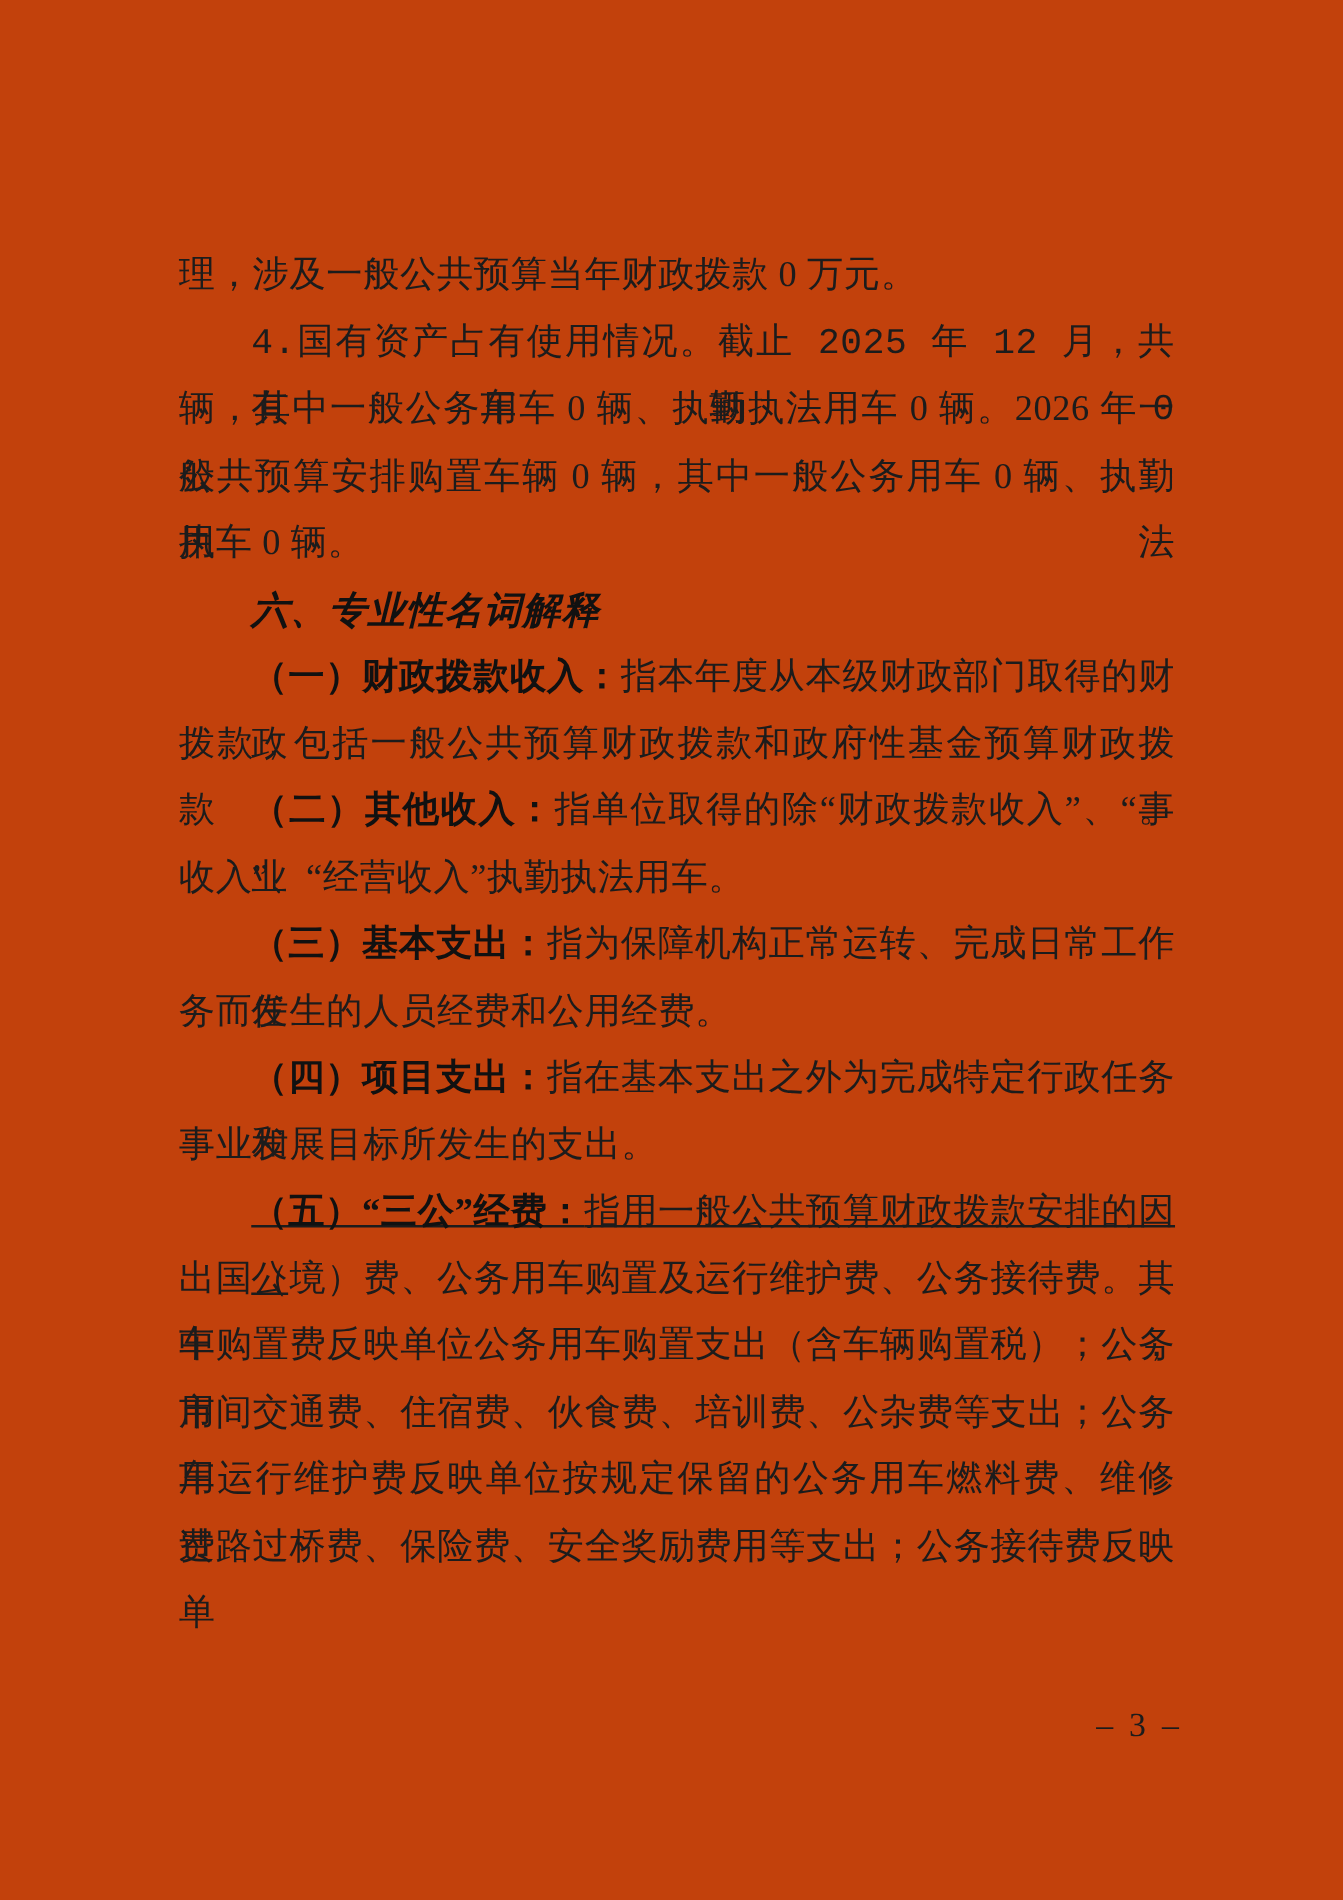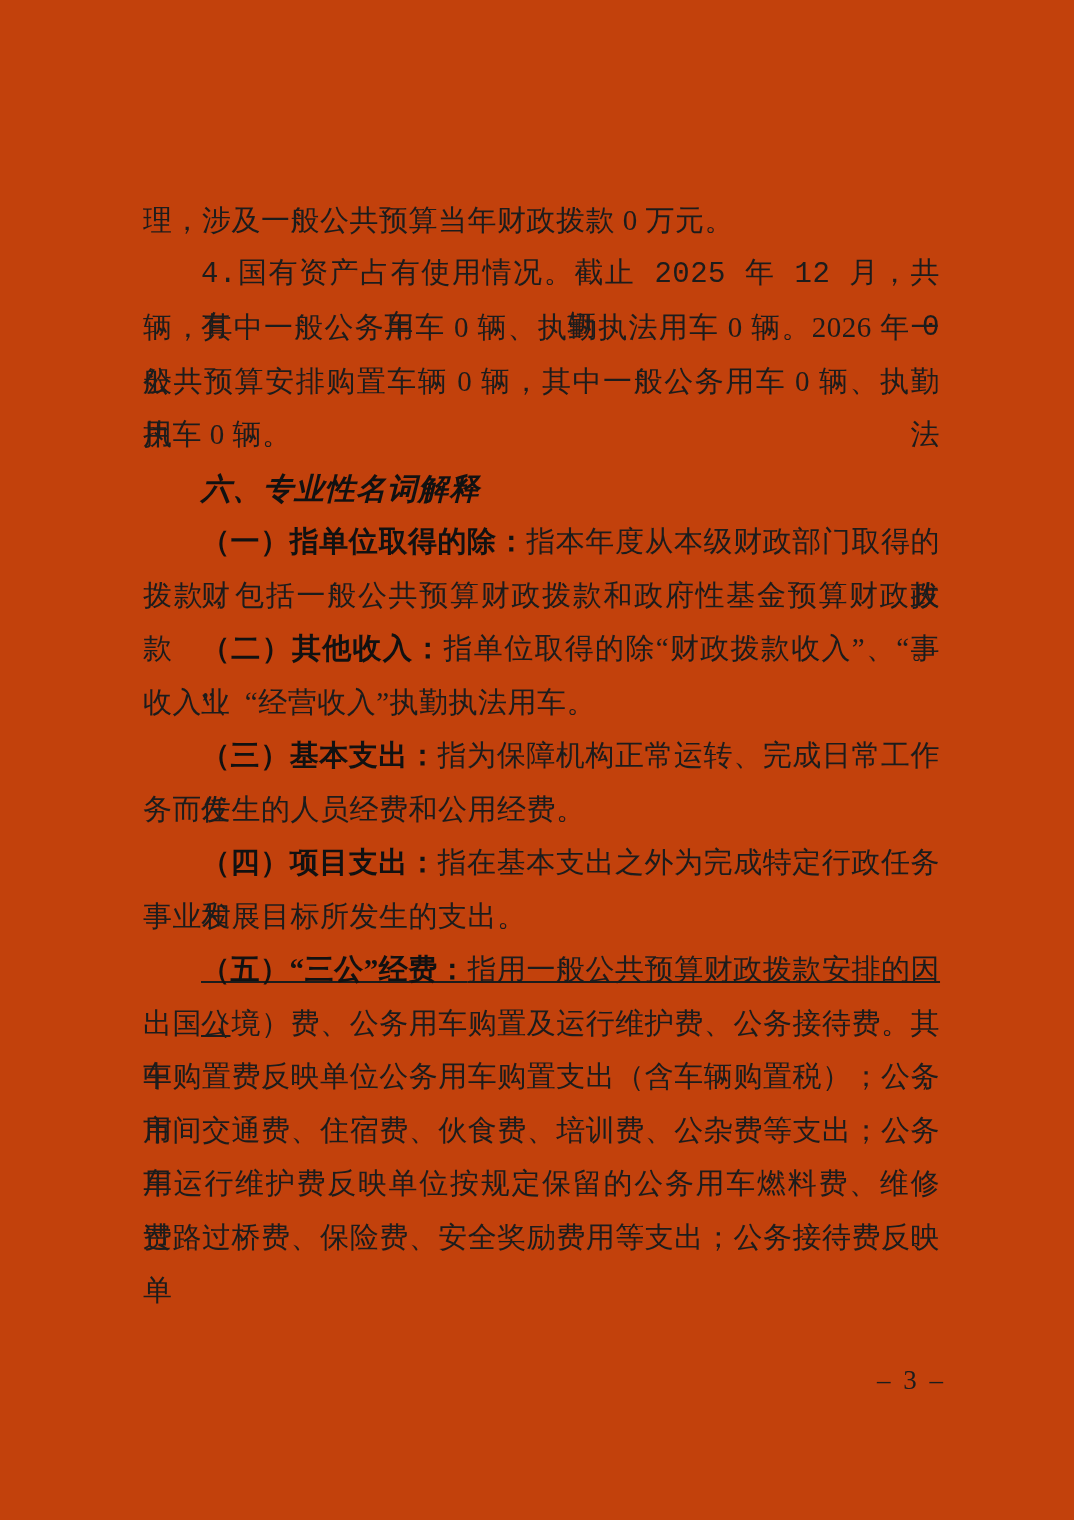--- a/index.html
+++ b/index.html
@@ -59,21 +59,21 @@
 <body>
 
 <div class="page">
   <div class="content">
       <div class="line"><span class="seg">理，涉及一般公共预算当年财政拨款 0 万元。</span></div>
       <div class="line justify" style="padding-left: 58px; font-family: Liberation Mono, monospace;"><span class="seg">4.国有资产占有使用情况。截止 2025 年 12 月，共有车辆 0</span></div>
       <div class="line justify"><span class="seg">辆，其中一般公务用车 0 辆、执勤执法用车 0 辆。2026 年一般</span></div>
       <div class="line justify"><span class="seg">公共预算安排购置车辆 0 辆，其中一般公务用车 0 辆、执勤执法</span></div>
       <div class="line"><span class="seg">用车 0 辆。</span></div>
       <div class="line heading" style="padding-left: 58px; font-style: italic;"><span class="seg bold">六、专业性名词解释</span></div>
-      <div class="line justify" style="padding-left: 58px;"><span class="seg bold">（一）指单位取得的除：</span><span class="seg">指本年度从本级财政部门取得的财政</span></div>
+      <div class="line justify" style="padding-left: 58px;"><span class="seg bold">（一）财政拨款收入：</span><span class="seg">指本年度从本级财政部门取得的财政</span></div>
       <div class="line justify"><span class="seg">拨款，包括一般公共预算财政拨款和政府性基金预算财政拨款。</span></div>
       <div class="line justify" style="padding-left: 58px;"><span class="seg bold">（二）其他收入：</span><span class="seg">指单位取得的除“财政拨款收入”、“事业</span></div>
       <div class="line"><span class="seg">收入”、“经营收入”执勤执法用车。</span></div>
       <div class="line justify" style="padding-left: 58px;"><span class="seg bold">（三）基本支出：</span><span class="seg">指为保障机构正常运转、完成日常工作任</span></div>
       <div class="line"><span class="seg">务而发生的人员经费和公用经费。</span></div>
       <div class="line justify" style="padding-left: 58px;"><span class="seg bold">（四）项目支出：</span><span class="seg">指在基本支出之外为完成特定行政任务和</span></div>
       <div class="line"><span class="seg">事业发展目标所发生的支出。</span></div>
       <div class="line justify" style="padding-left: 58px; text-decoration: underline;"><span class="seg bold">（五）“三公”经费：</span><span class="seg">指用一般公共预算财政拨款安排的因公</span></div>
       <div class="line justify"><span class="seg">出国（境）费、公务用车购置及运行维护费、公务接待费。其中，</span></div>
       <div class="line justify"><span class="seg">车购置费反映单位公务用车购置支出（含车辆购置税）；公务用</span></div>

